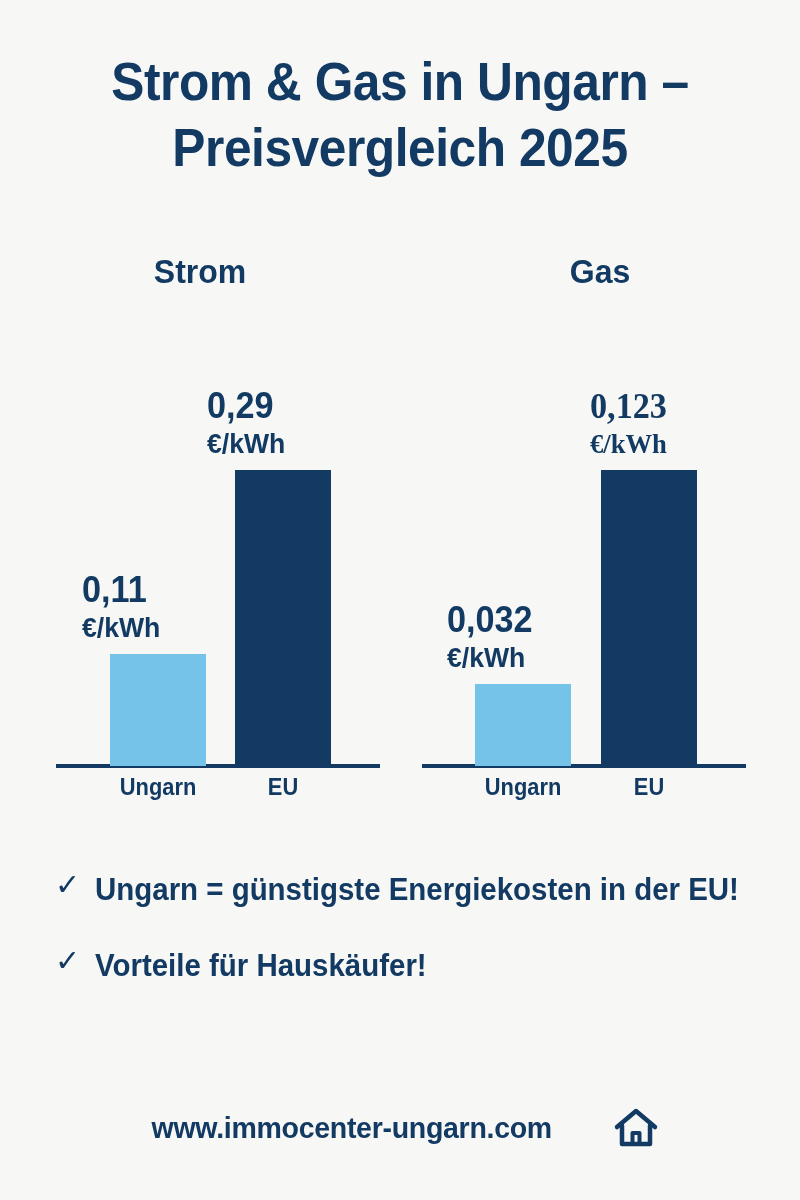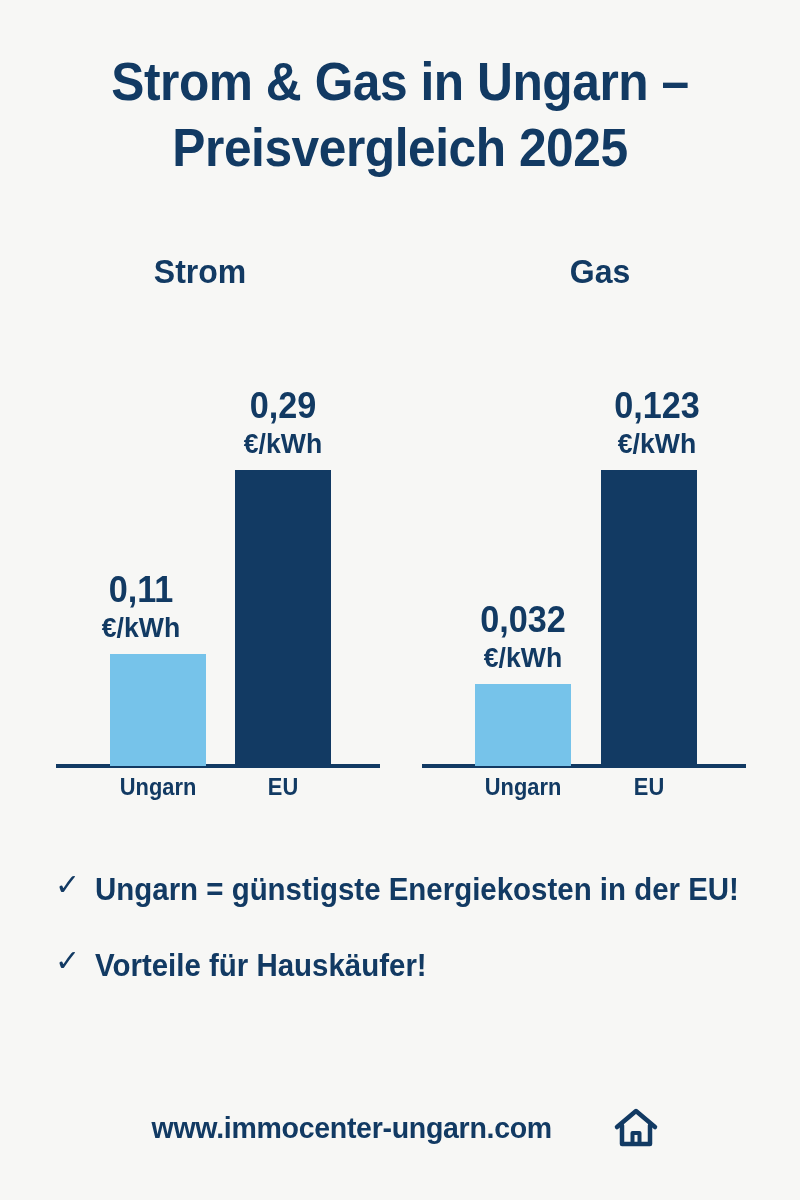--- a/index.html
+++ b/index.html
@@ -88,45 +88,45 @@
 
   
   .chart-panel.left  .bar.ungarn { left: 110px; width: 96px;  height: 112px; }
   .chart-panel.left  .bar.eu     { left: 235px; width: 96px;  height: 296px; }
   
   .chart-panel.right .bar.ungarn { left: 75px;  width: 96px;  height: 82px;  }
   .chart-panel.right .bar.eu     { left: 201px; width: 96px;  height: 296px; }
 
   .value-label {
     position: absolute;
-    text-align: center;
+    text-align: left;
     width: 160px;
     line-height: 1.0;
   }
   .value-label .num {
     display: block;
     font-size: 36px;
     font-weight: bold;
     color: #123a63;
     transform: scaleX(0.95);
   }
   .value-label .unit {
     display: block;
     font-size: 28px;
     font-weight: bold;
     color: #123a63;
     margin-top: 6px;
     transform: scaleX(0.95);
   }
 
   
-  .chart-panel.left  .value-label.ungarn { left: 61px;  bottom: 124px; }
+  .chart-panel.left  .value-label.ungarn { left: 78px;  bottom: 124px; }
   .chart-panel.left  .value-label.eu     { left: 203px; bottom: 308px; }
   .chart-panel.right .value-label.ungarn { left: 43px;  bottom: 94px; margin-top: 12px;  }
-  .chart-panel.right .value-label.eu     { left: 177px; bottom: 308px; }
+  .chart-panel.right .value-label.eu     { left: 186px; bottom: 308px; font-family: Liberation Serif, serif; }
 
   .cat-label {
     position: absolute;
     top: 534px;
     width: 160px;
     text-align: center;
     font-size: 23px;
     font-weight: bold;
     color: #123a63;
     transform: scaleX(0.95);

